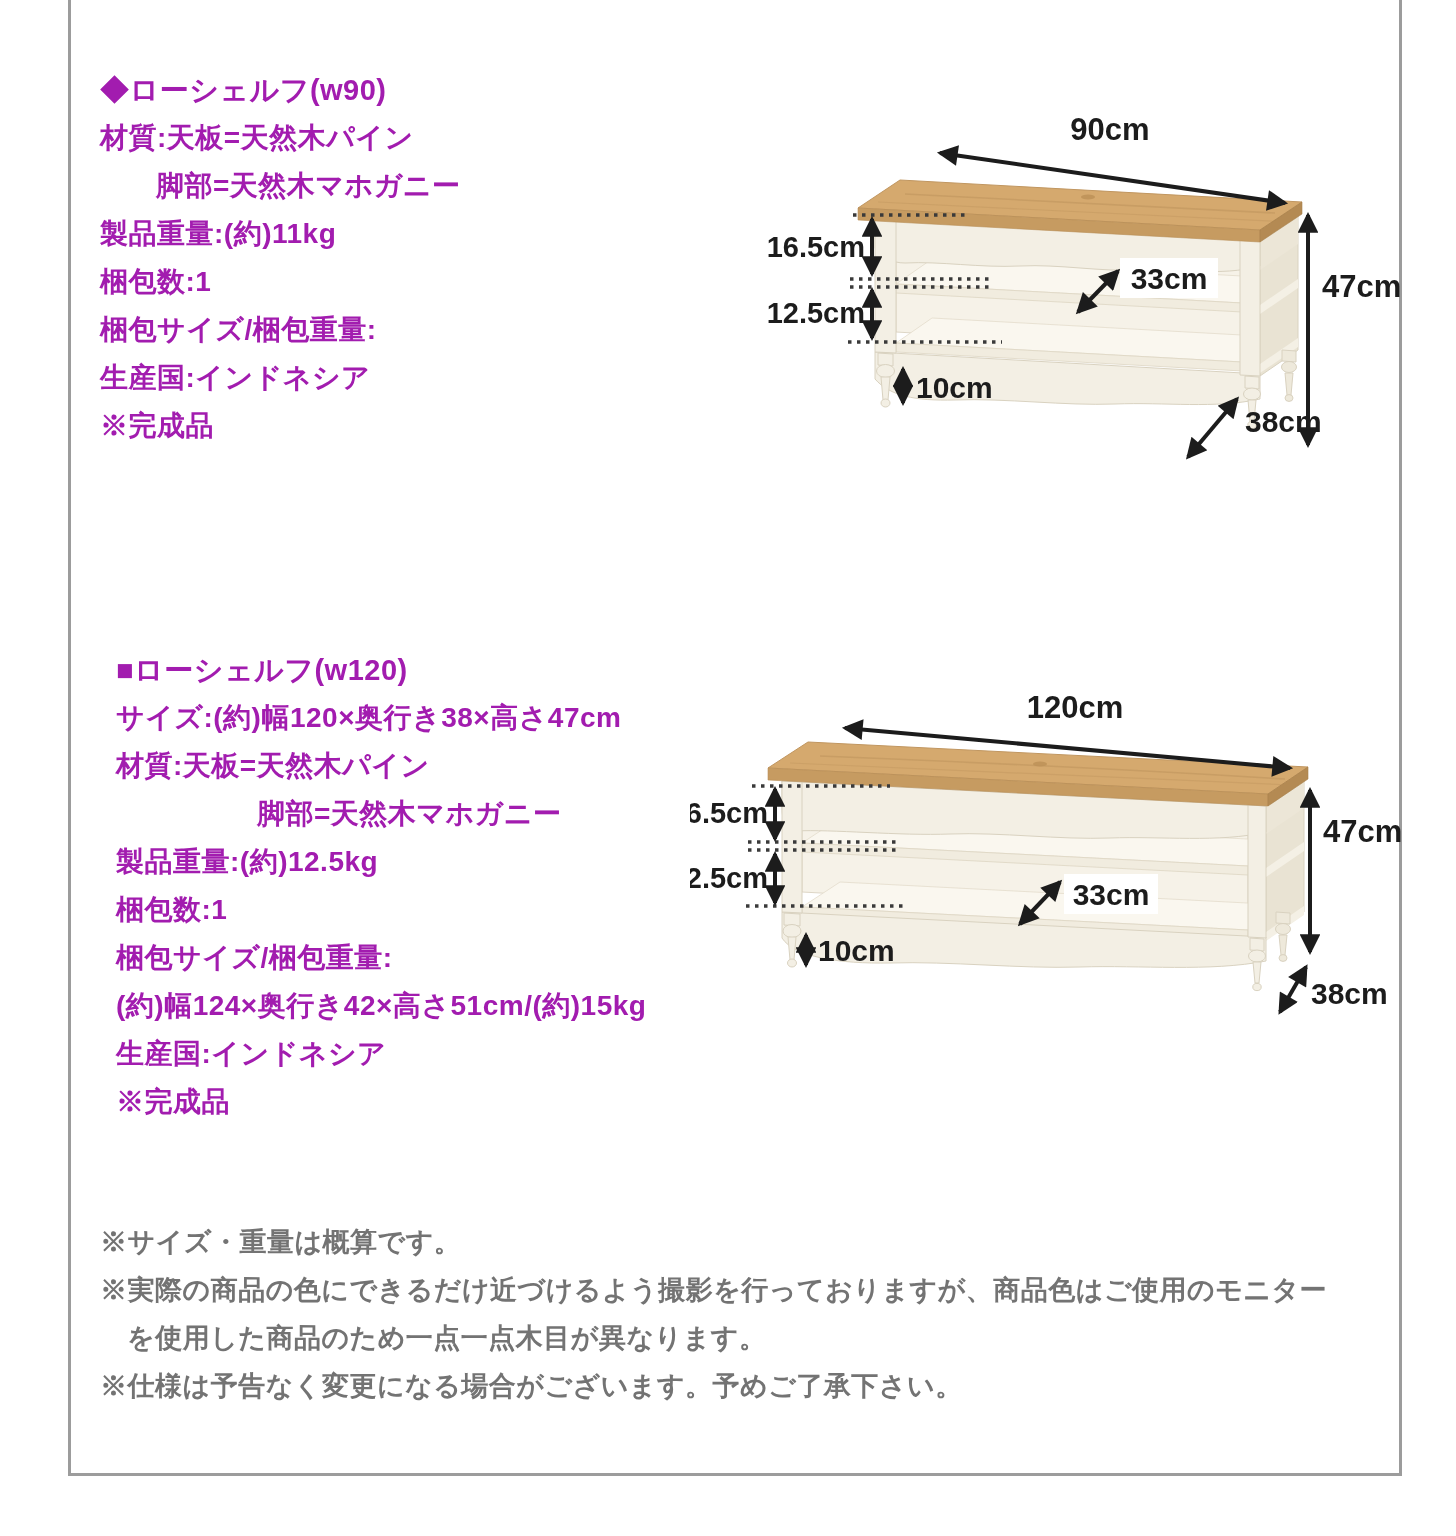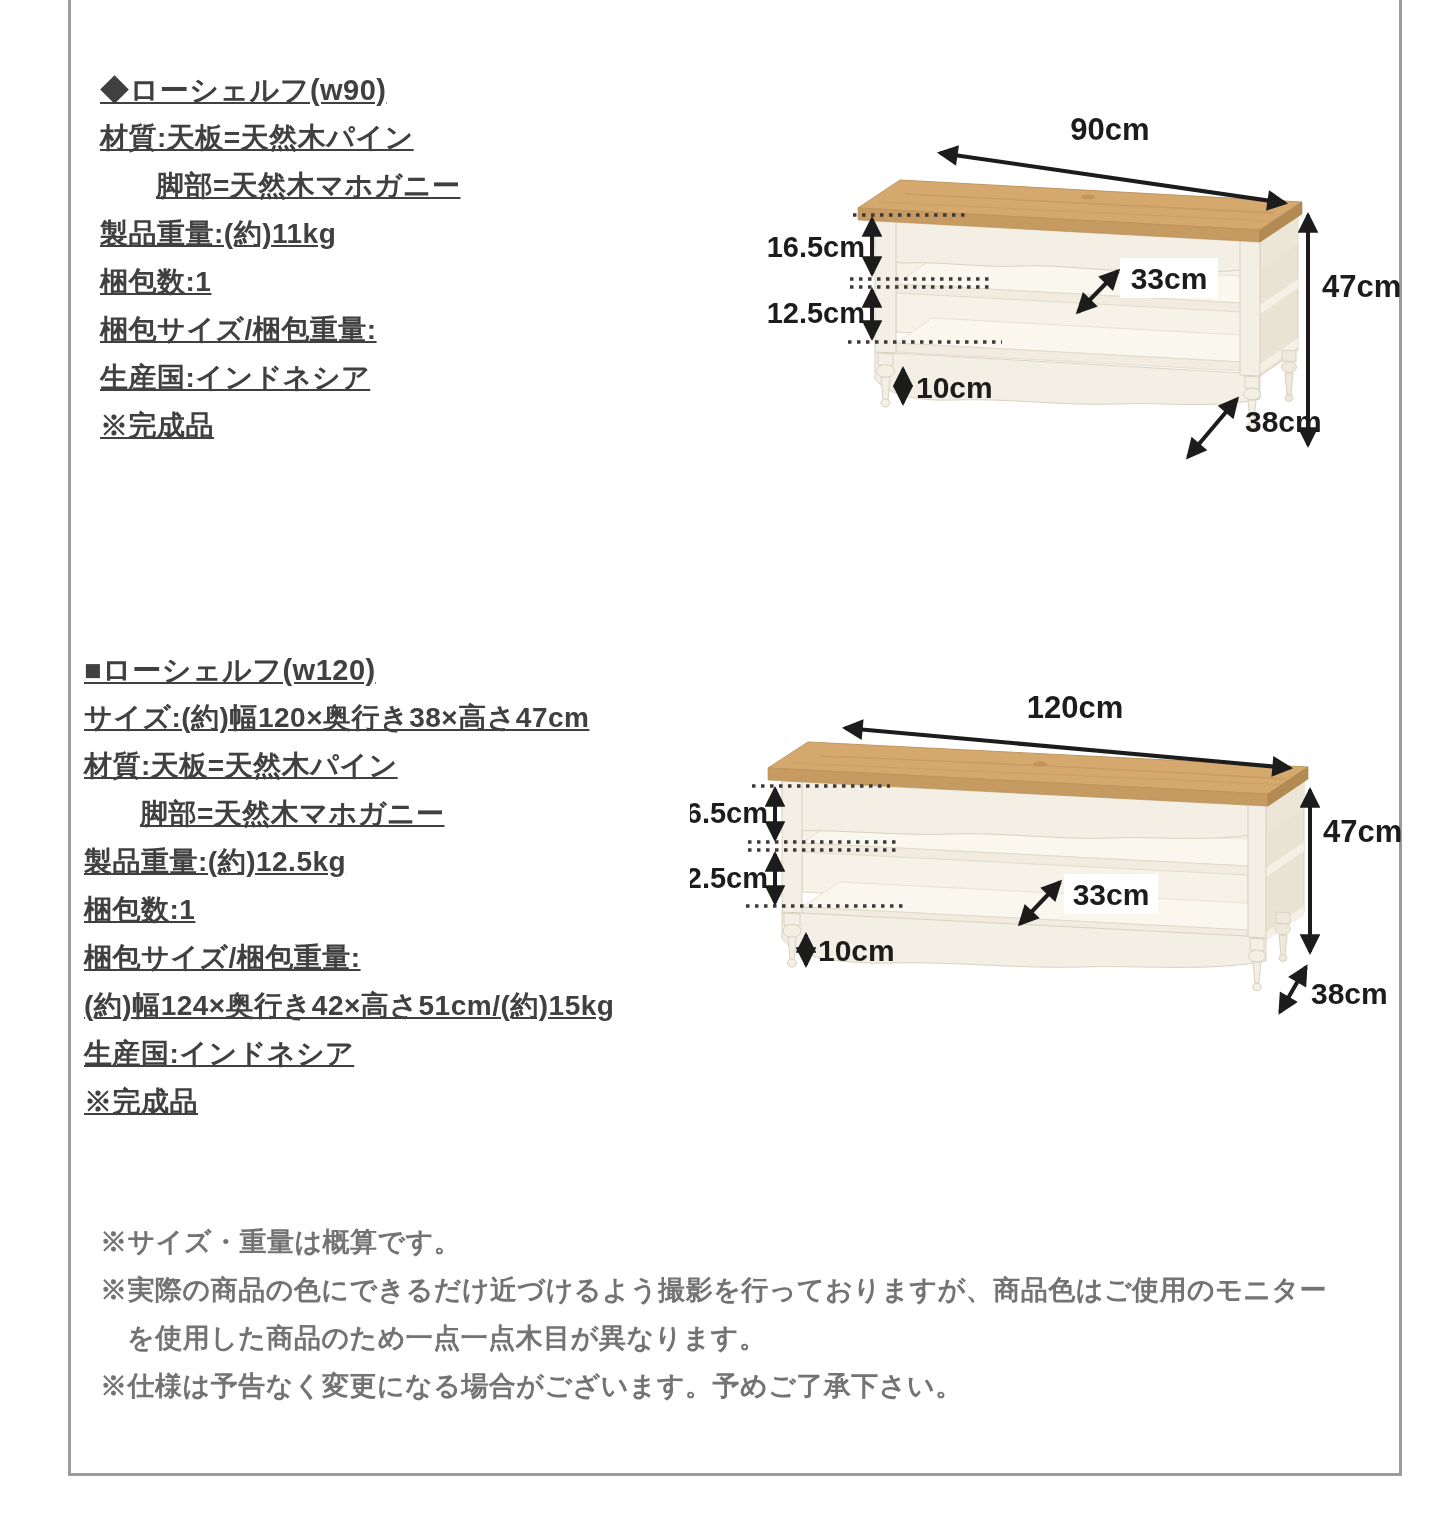--- a/index.html
+++ b/index.html
@@ -6,28 +6,28 @@
   body{
     width:1456px;height:1536px;position:relative;background:#ffffff;
     font-family:"Liberation Sans",sans-serif;overflow:hidden;
     -webkit-font-smoothing:antialiased;
   }
   .frame{
     position:absolute;left:68px;top:-6px;width:1334px;height:1482px;
     border:3px solid #9c9c9c;border-top:none;background:#ffffff;box-sizing:border-box;
   }
   .spec-block{
-    position:absolute;color:#404040;font-weight:700;
-    font-size:28px;line-height:48px;white-space:nowrap;text-decoration:underline;
+    position:absolute;color:#a21caf;font-weight:700;
+    font-size:28px;line-height:48px;white-space:nowrap;
   }
   .spec-block .product-title{font-size:29px;letter-spacing:0.5px;}
   .spec-line{letter-spacing:0.5px;}
-  .spec-line.indent{padding-left:56px;}
+  .spec-line.indent{padding-left:56px;text-align:center;}
   .sec1{left:100px;top:66px;}
-  .sec2{left:84px;top:646px;}
+  .sec2{left:116px;top:646px;}
   .notes{
     position:absolute;left:100px;top:1218px;color:#737373;font-weight:700;
     font-size:27px;line-height:48px;white-space:nowrap;letter-spacing:0.5px;
   }
   .note-line.indent{padding-left:27px;}
   .diagram{position:absolute;}
   .diagram text{
     font-family:"Liberation Sans",sans-serif;font-weight:700;fill:#1c1c1c;
   }
 </style>

